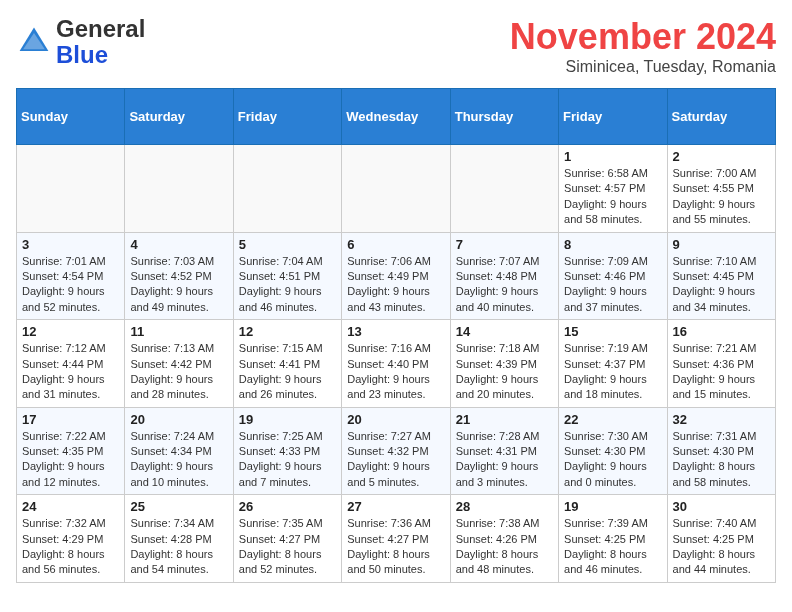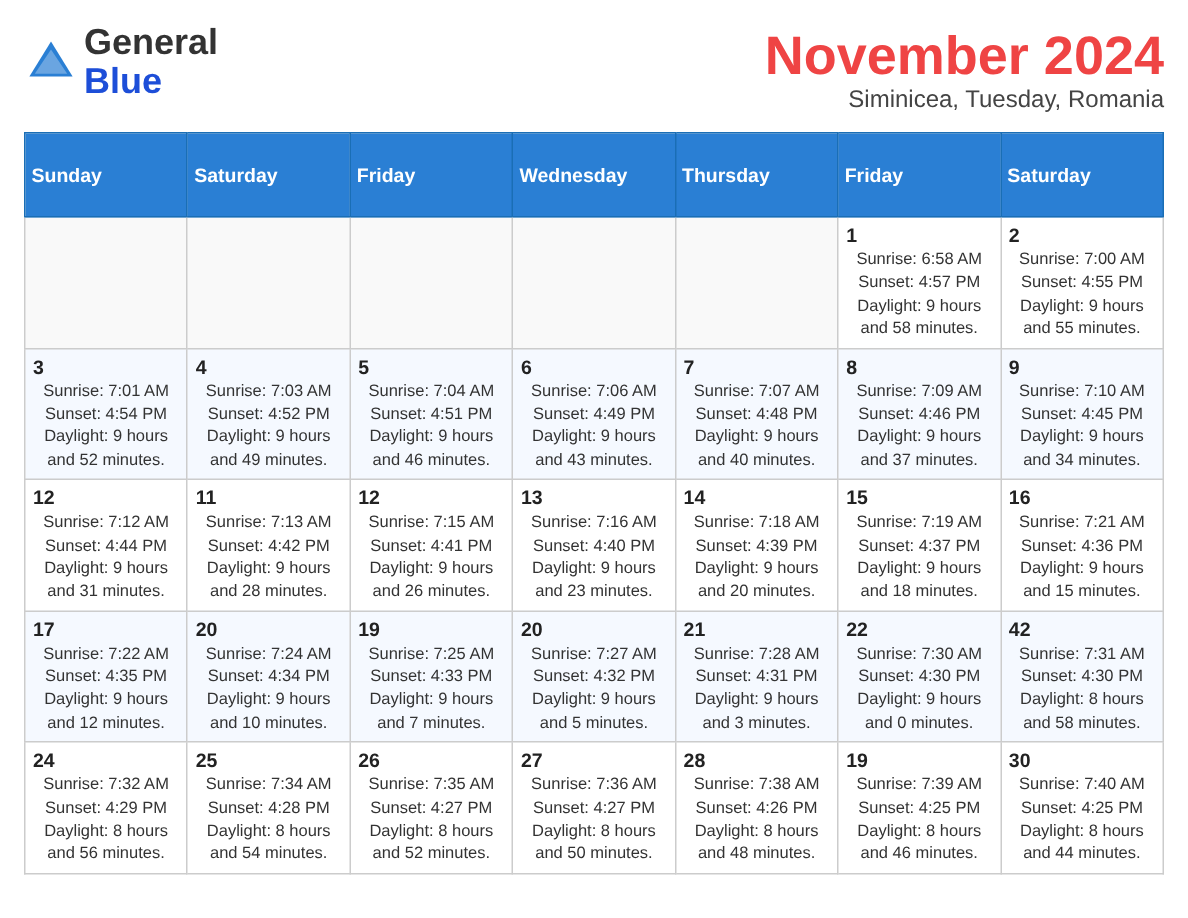--- a/index.html
+++ b/index.html
@@ -72,21 +72,20 @@
     .day-number {
       font-size: 13px;
       font-weight: bold;
       color: #222;
       margin-bottom: 2px;
     }
     .day-detail {
       color: #333;
       font-size: 11px;
       line-height: 1.4;
-      text-align: center;
     }
     tr:nth-child(even) td:not(.empty) {
       background: #f5f9ff;
     }
   </style>
 </head>
 <body>
 
 <div class="header">
   <div class="logo">
@@ -212,21 +211,21 @@
         </td>
         <td>
           <div class="day-number">21</div>
           <div class="day-detail">Sunrise: 7:28 AM<br>Sunset: 4:31 PM<br>Daylight: 9 hours and 3 minutes.</div>
         </td>
         <td>
           <div class="day-number">22</div>
           <div class="day-detail">Sunrise: 7:30 AM<br>Sunset: 4:30 PM<br>Daylight: 9 hours and 0 minutes.</div>
         </td>
         <td>
-          <div class="day-number">42</div>
+          <div class="day-number">32</div>
           <div class="day-detail">Sunrise: 7:31 AM<br>Sunset: 4:30 PM<br>Daylight: 8 hours and 58 minutes.</div>
         </td>
       </tr>
       <tr>
         <td>
           <div class="day-number">24</div>
           <div class="day-detail">Sunrise: 7:32 AM<br>Sunset: 4:29 PM<br>Daylight: 8 hours and 56 minutes.</div>
         </td>
         <td>
           <div class="day-number">25</div>

